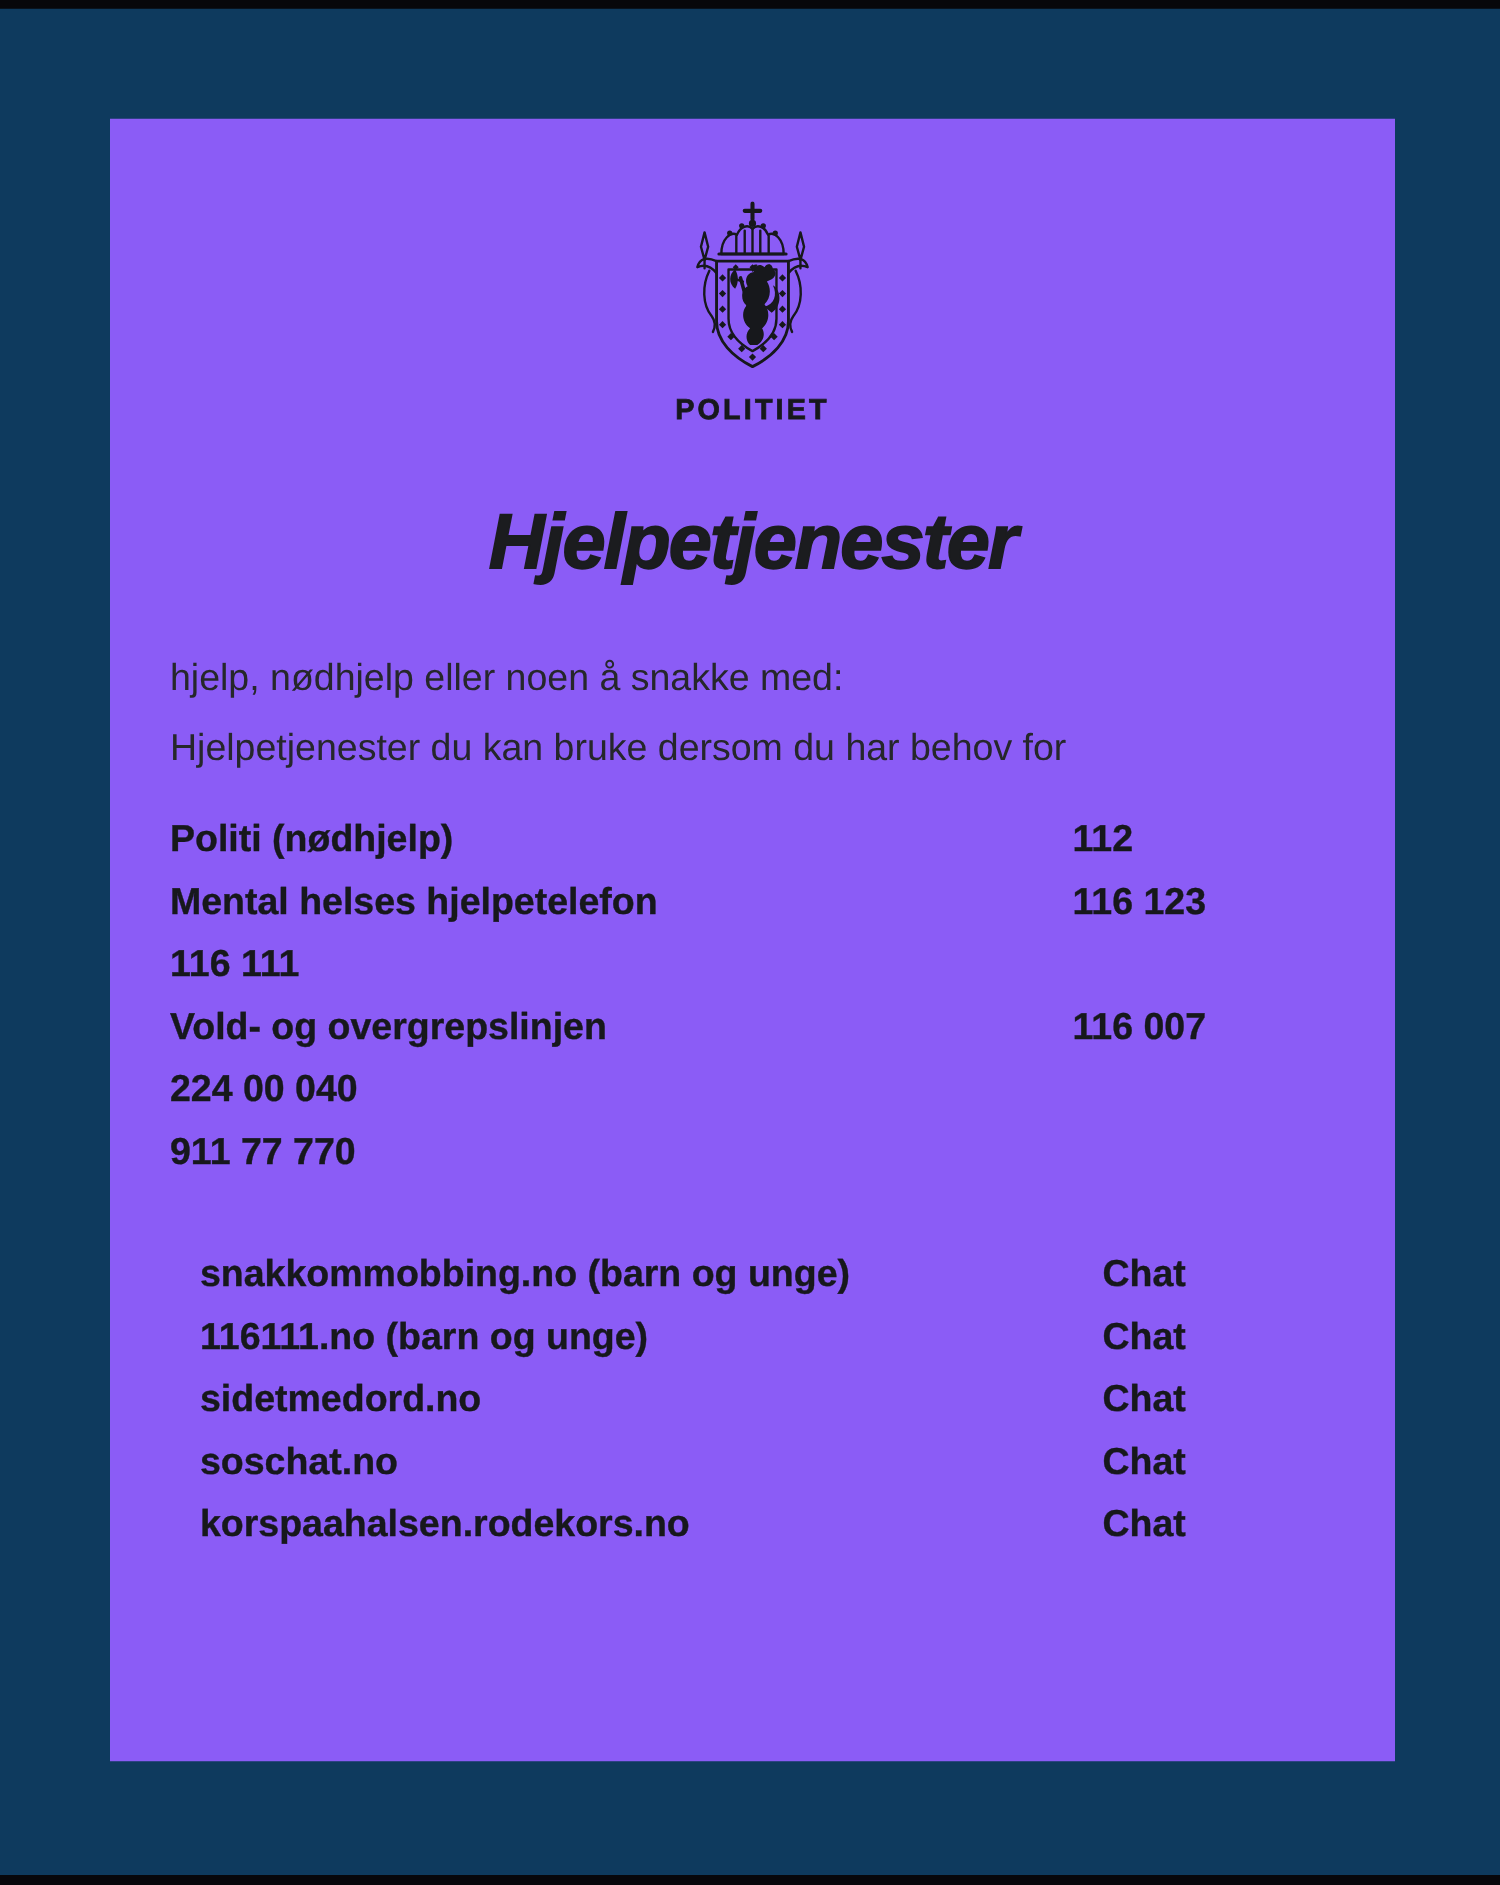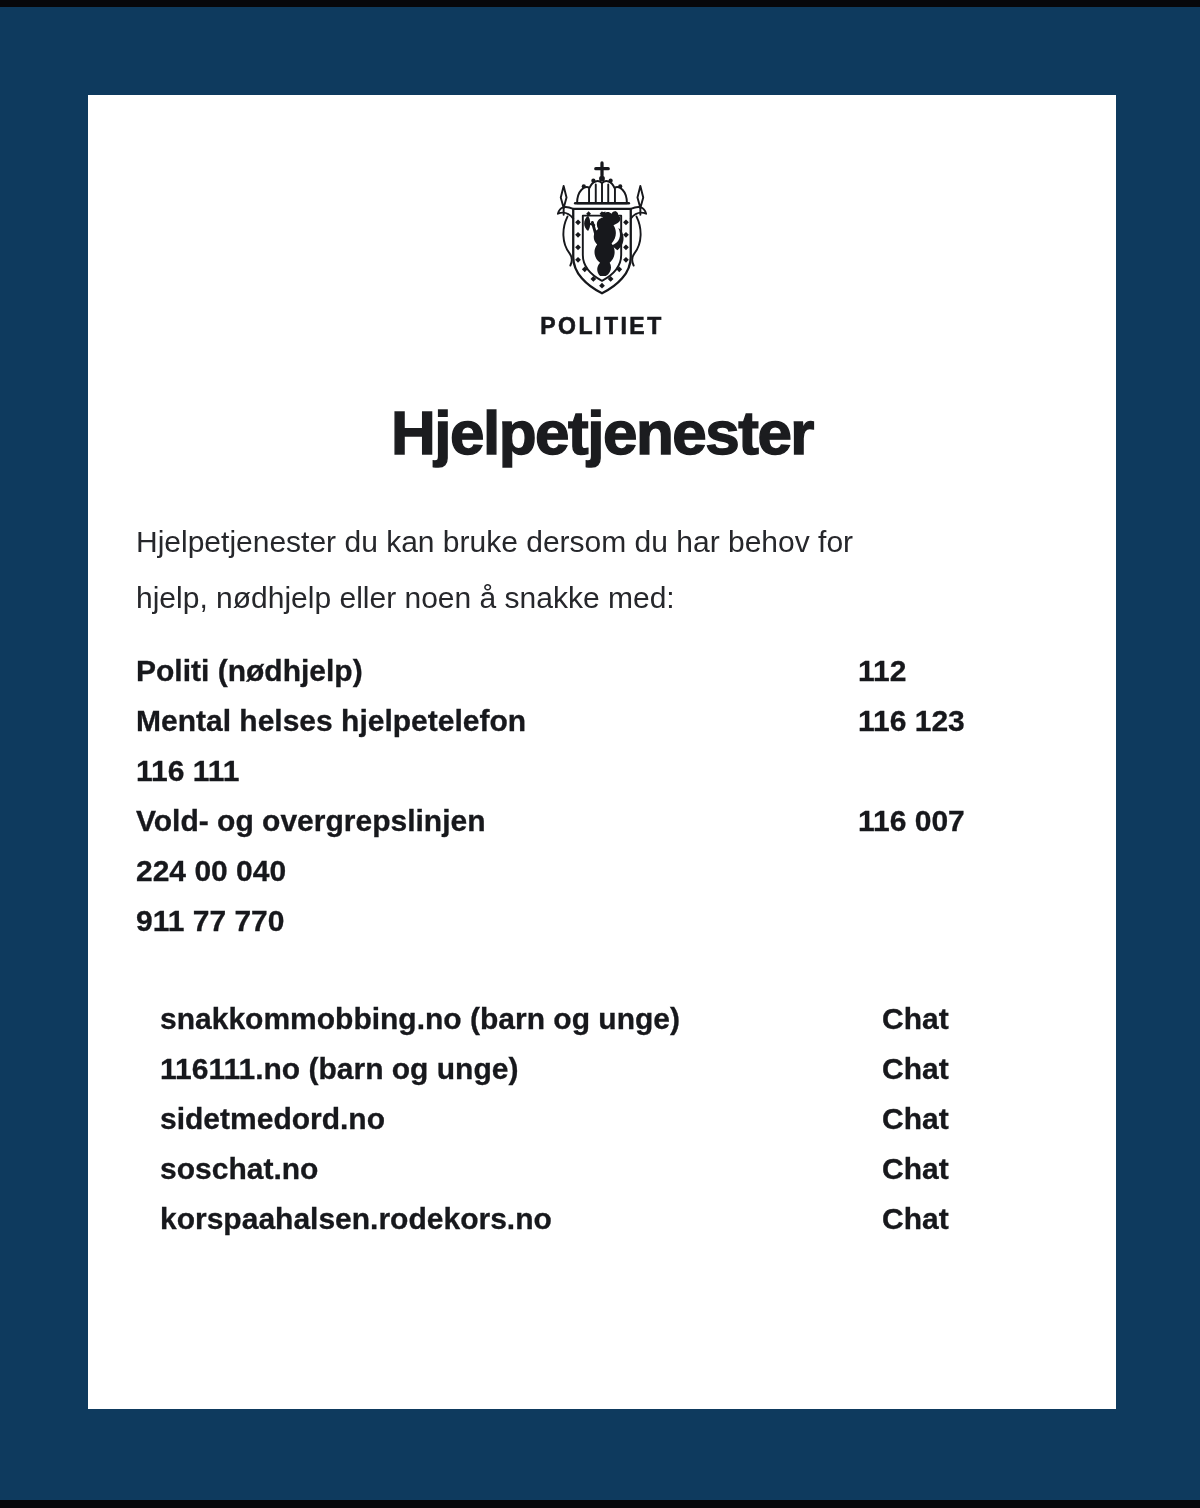--- a/index.html
+++ b/index.html
@@ -22,21 +22,21 @@
   }
   .letterbox.top { top: 0; height: 7px; }
   .letterbox.bottom { bottom: 0; height: 8px; }
 
   .card {
     position: absolute;
     left: 88px;
     top: 95px;
     width: 1028px;
     height: 1314px;
-    background: #ffffff;
+    background: #8b5cf6;
     color: #1a1b1e;
     box-sizing: border-box;
     padding: 0 48px;
   }
 
   .crest-wrap {
     text-align: center;
     margin-top: 66px;
   }
   .crest-wrap svg {
@@ -53,20 +53,21 @@
   }
 
   .page-title {
     text-align: center;
     margin-top: 58px;
     font-size: 62px;
     line-height: 70px;
     font-weight: 900;
     letter-spacing: -1.5px;
     color: #1b1c1f;
+    font-style: italic;
     -webkit-text-stroke: 1.4px #1b1c1f;
   }
 
   .intro {
     margin-top: 46px;
     font-size: 30px;
     line-height: 56px;
     font-weight: 400;
     color: #26272b;
   }
@@ -166,22 +167,22 @@
         <path d="M60 59 C58 56 60 52 64 53 C63 56 62 58 60 59 Z"></path>
       </g>
     </svg>
   </div>
 
   <div class="org-name">POLITIET</div>
 
   <h1 class="page-title">Hjelpetjenester</h1>
 
   <div class="intro">
+    <div>hjelp, nødhjelp eller noen å snakke med:</div>
     <div>Hjelpetjenester du kan bruke dersom du har behov for</div>
-    <div>hjelp, nødhjelp eller noen å snakke med:</div>
   </div>
 
   <div class="svc-list phone">
     <div class="svc-row">
       <span class="svc-name">Politi (nødhjelp)</span>
       <span class="svc-value">112</span>
     </div>
     <div class="svc-row">
       <span class="svc-name">Mental helses hjelpetelefon</span>
       <span class="svc-value">116 123</span>

